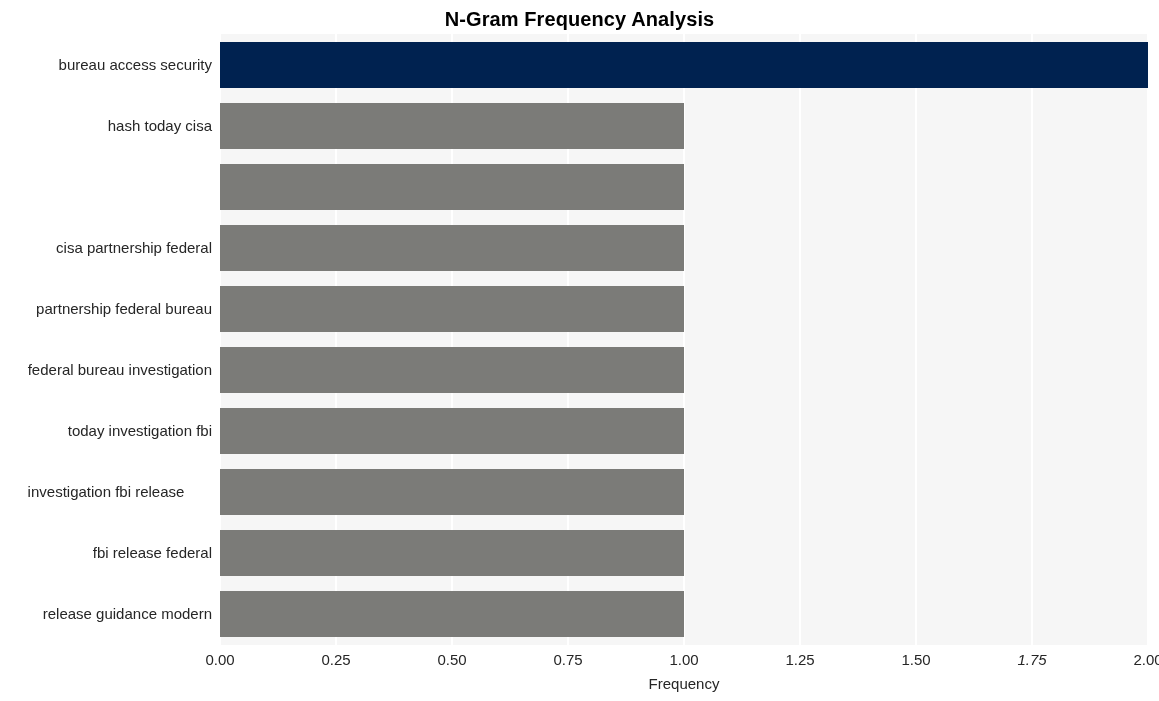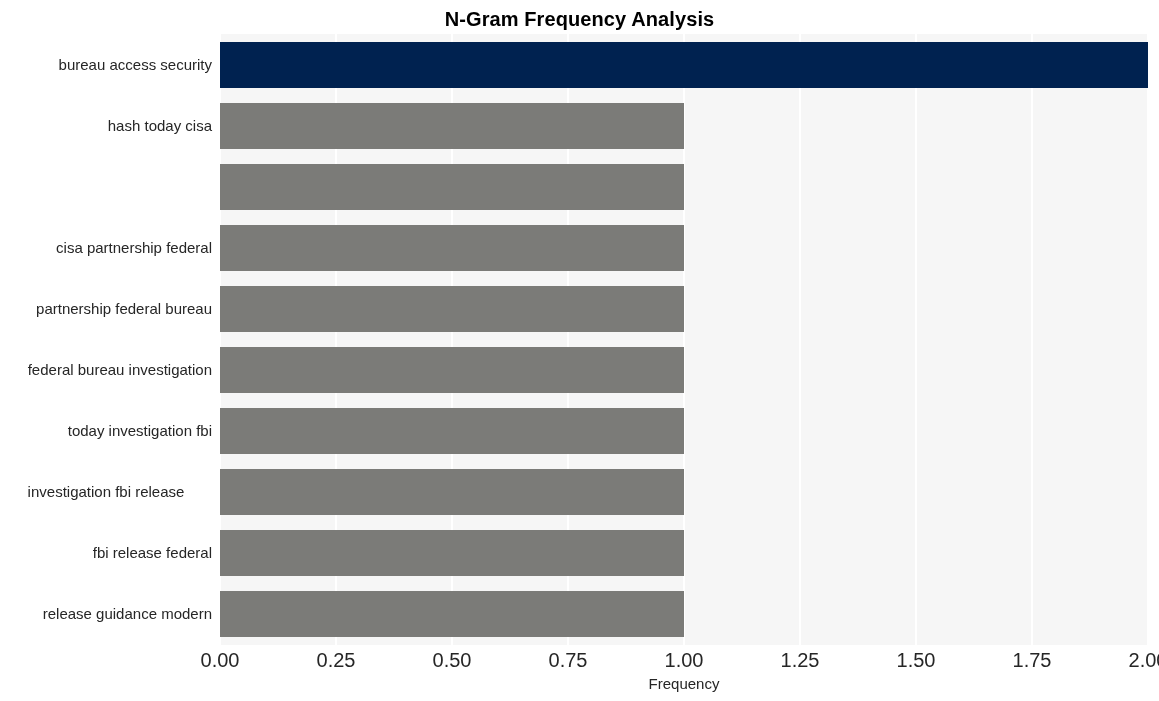--- a/index.html
+++ b/index.html
@@ -99,21 +99,21 @@
     position: absolute;
     left: 220px;
     top: 650px;
     width: 928px;
     height: 22px;
   }
   .x-tick-label {
     position: absolute;
     top: 0;
     transform: translateX(-50%);
-    font-size: 20px;
+    font-size: 15px;
     color: #262626;
     line-height: 20px;
     white-space: nowrap;
   }
 
   
   #x-axis-title {
     position: absolute;
     left: 220px;
     top: 674px;
@@ -190,19 +190,19 @@
     </div>
 
   <div id="x-axis-labels">
       <div class="x-tick-label" style="left: 0px;">0.00</div>
       <div class="x-tick-label" style="left: 116px;">0.25</div>
       <div class="x-tick-label" style="left: 232px;">0.50</div>
       <div class="x-tick-label" style="left: 348px;">0.75</div>
       <div class="x-tick-label" style="left: 464px;">1.00</div>
       <div class="x-tick-label" style="left: 580px;">1.25</div>
       <div class="x-tick-label" style="left: 696px;">1.50</div>
-      <div class="x-tick-label" style="left: 812px;">1.75</div>
+      <div class="x-tick-label" style="left: 812px; font-style: italic;">1.75</div>
       <div class="x-tick-label" style="left: 928px;">2.00</div>
     </div>
 
   <div id="x-axis-title">Frequency</div>
 
 </div>
 
 </body></html>

